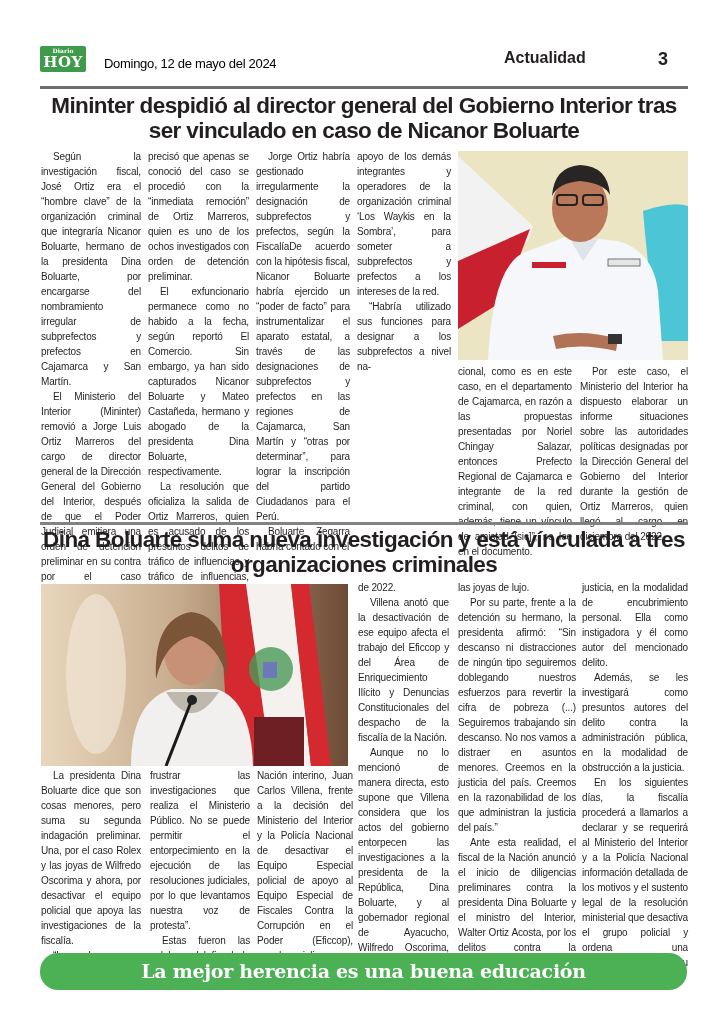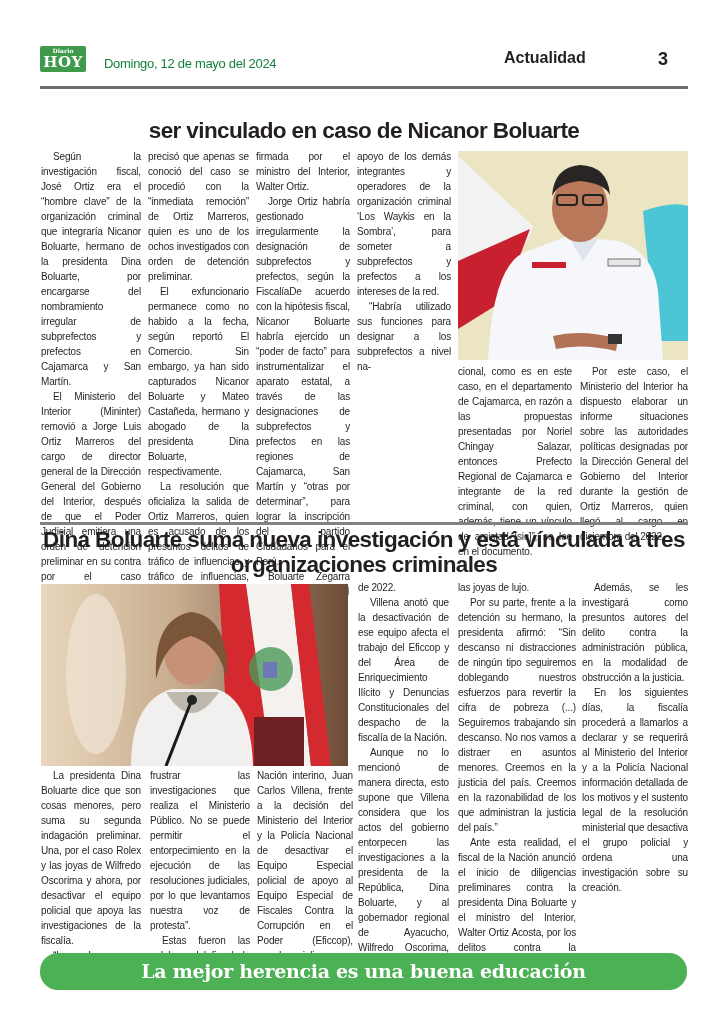--- a/index.html
+++ b/index.html
@@ -3,21 +3,21 @@
 <meta charset="utf-8">
 <style>
   * { box-sizing: border-box; margin: 0; padding: 0; }
   html, body { width: 723px; height: 1024px; background: #ffffff; overflow: hidden; }
   body { font-family: "Liberation Sans", sans-serif; color: #231f20; position: relative; }
 
   .header { position: absolute; left: 40px; top: 46px; width: 648px; height: 30px; }
   .logo { position: absolute; left: 0; top: 0; width: 46px; height: 26px; background: #3f9a4b; border-radius: 2px; color: #fff; text-align: center; }
   .logo .small { font-family: "DejaVu Serif", serif; font-size: 6px; font-weight: bold; line-height: 8px; display: block; margin-top: 1px; }
   .logo .big { font-family: "DejaVu Serif", serif; font-size: 15px; font-weight: bold; line-height: 15px; display: block; letter-spacing: 0.5px; }
-  .date { position: absolute; left: 64px; top: 10px; font-size: 13px; color: #15803d; letter-spacing: -0.3px; }
+  .date { position: absolute; left: 64px; top: 10px; font-size: 13px; color: #000000; letter-spacing: -0.3px; }
   .section { position: absolute; left: 464px; top: 3px; font-size: 16px; font-weight: bold; color: #231f20; }
   .pagenum { position: absolute; left: 618px; top: 3px; font-size: 18px; font-weight: bold; color: #231f20; }
 
   .rule { position: absolute; left: 40px; width: 648px; height: 3px; background: #6d6e71; }
   .rule.r1 { top: 86px; }
   .rule.r2 { top: 522px; height: 3px; background: #808285; }
 
   h1.headline { position: absolute; left: 40px; width: 648px; text-align: center; font-size: 22.5px; font-weight: bold; line-height: 25px; color: #231f20; letter-spacing: -0.6px; }
   .h1a { top: 93px; }
   .h1b { top: 527px; }
@@ -40,36 +40,35 @@
     <span class="small">Diario</span>
     <span class="big">HOY</span>
   </div>
   <div class="date">Domingo, 12 de mayo del 2024</div>
   <div class="section">Actualidad</div>
   <div class="pagenum">3</div>
 </div>
 <div class="rule r1"></div>
 
 <h1 class="headline h1a">
-  <br>
+  <span>Mininter despidió al director general del Gobierno Interior tras</span><br>
   <span>ser vinculado en caso de Nicanor Boluarte</span>
 </h1>
 
 <div class="col" style="left:41px; top:149px; width:100px;">
   <p>Según la investigación fiscal, José Ortiz era el “hombre clave” de la organización criminal que integraría Nicanor Boluarte, hermano de la presidenta Dina Boluarte, por encargarse del nombramiento irregular de subprefectos y prefectos en Cajamarca y San Martín.</p>
   <p>El Ministerio del Interior (Mininter) removió a Jorge Luis Ortiz Marreros del cargo de director general de la Dirección General del Gobierno del Interior, después de que el Poder Judicial emitiera una orden de detención preliminar en su contra por el caso denominado ‘Waykis en la Sombra’.</p>
   <p>A través de un comunicado, el sector Interior</p>
 </div>
 <div class="col" style="left:148px; top:149px; width:101px;">
   <p class="cont">precisó que apenas se conoció del caso se procedió con la “inmediata remoción” de Ortiz Marreros, quien es uno de los ochos investigados con orden de detención preliminar.</p>
   <p>El exfuncionario permanece como no habido a la fecha, según reportó El Comercio. Sin embargo, ya han sido capturados Nicanor Boluarte y Mateo Castañeda, hermano y abogado de la presidenta Dina Boluarte, respectivamente.</p>
   <p>La resolución que oficializa la salida de Ortiz Marreros, quien es acusado de los presuntos delitos de tráfico de influencias y tráfico de influencias, fue</p>
 </div>
 <div class="col" style="left:256px; top:149px; width:94px;">
-  <p class="cont">firmada por el ministro del Interior, Walter Ortiz.</p>
   <p>Jorge Ortiz habría gestionado irregularmente la designación de subprefectos y prefectos, según la FiscalíaDe acuerdo con la hipótesis fiscal, Nicanor Boluarte habría ejercido un “poder de facto” para instrumentalizar el aparato estatal, a través de las designaciones de subprefectos y prefectos en las regiones de Cajamarca, San Martín y “otras por determinar”, para lograr la inscripción del partido Ciudadanos para el Perú.</p>
   <p>Boluarte Zegarra habría contado con el</p>
 </div>
 <div class="col" style="left:357px; top:149px; width:94px;">
   <p class="cont">apoyo de los demás integrantes y operadores de la organización criminal ‘Los Waykis en la Sombra’, para someter a subprefectos y prefectos a los intereses de la red.</p>
   <p>“Habría utilizado sus funciones para designar a los subprefectos a nivel na-</p>
 </div>
 
 <div class="photo photo1">
   <svg width="230" height="209" viewBox="0 0 230 209">
@@ -145,17 +144,18 @@
   <p class="cont">de 2022.</p>
   <p>Villena anotó que la desactivación de ese equipo afecta el trabajo del Eficcop y del Área de Enriquecimiento Ilícito y Denuncias Constitucionales del despacho de la fiscalía de la Nación.</p>
   <p>Aunque no lo mencionó de manera directa, esto supone que Villena considera que los actos del gobierno entorpecen las investigaciones a la presidenta de la República, Dina Boluarte, y al gobernador regional de Ayacucho, Wilfredo Oscorima, por el caso de los Rolex y</p>
 </div>
 <div class="col" style="left:458px; top:580px; width:118px;">
   <p class="cont">las joyas de lujo.</p>
   <p>Por su parte, frente a la detención su hermano, la presidenta afirmó: “Sin descanso ni distracciones de ningún tipo seguiremos doblegando nuestros esfuerzos para revertir la cifra de pobreza (...) Seguiremos trabajando sin descanso. No nos vamos a distraer en asuntos menores. Creemos en la justicia del país. Creemos en la razonabilidad de los que administran la justicia del país.”</p>
   <p>Ante esta realidad, el fiscal de la Nación anunció el inicio de diligencias preliminares contra la presidenta Dina Boluarte y el ministro del Interior, Walter Ortiz Acosta, por los delitos contra la administración de</p>
 </div>
 <div class="col" style="left:582px; top:580px; width:106px;">
+  <p class="cont">justicia, en la modalidad de encubrimiento personal. Ella como instigadora y él como autor del mencionado delito.</p>
   <p>Además, se les investigará como presuntos autores del delito contra la administración pública, en la modalidad de obstrucción a la justicia.</p>
   <p>En los siguientes días, la fiscalía procederá a llamarlos a declarar y se requerirá al Ministerio del Interior y a la Policía Nacional información detallada de los motivos y el sustento legal de la resolución ministerial que desactiva el grupo policial y ordena una investigación sobre su creación.</p>
 </div>
 
 <div class="banner">La mejor herencia es una buena educación</div>
 
 </body></html>

